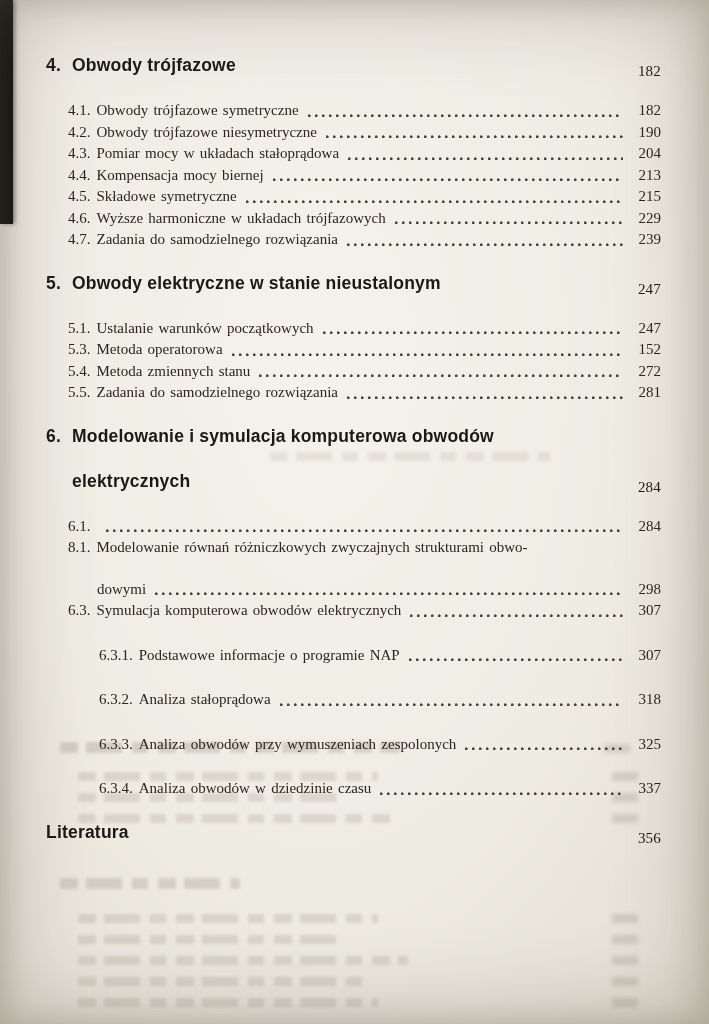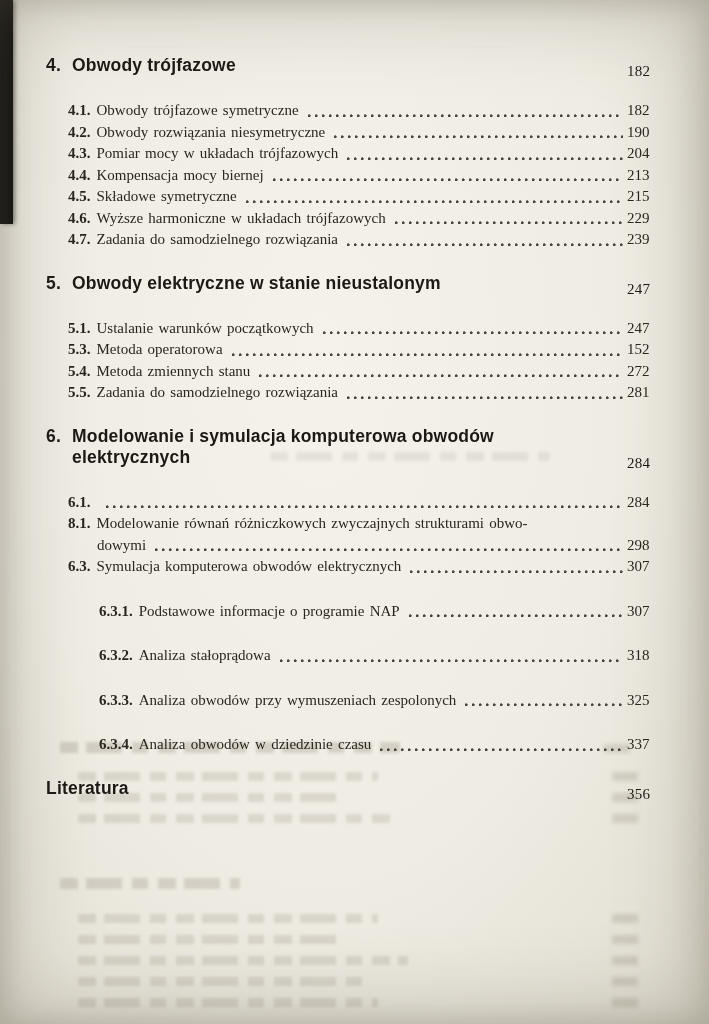--- a/index.html
+++ b/index.html
@@ -29,45 +29,45 @@
   }
   .chapter { margin-top: 22px; }
   .chapter:first-child { margin-top: 0; }
   .chap-head { margin-bottom: 23px; }
   .chap-line {
     display: flex; align-items: baseline;
     font-family: "Liberation Sans", sans-serif;
     font-weight: 700; font-size: 17.5px; line-height: 21px;
     letter-spacing: 0.2px; color: #1c1915;
   }
-  .chap-line-cont { padding-left: 26px; }
+  .chap-line-cont { padding-left: 26px; margin-top: 24px; }
   .chap-num { flex: none; width: 26px; }
   .chap-line .page-num {
     font-family: "Liberation Serif", serif; font-weight: 400;
     font-size: 15px; position: relative; top: 5px;
   }
   .row {
     display: flex; align-items: baseline;
     font-size: 15px; line-height: 21.5px;
     padding-left: 22px; word-spacing: 1.5px;
     color: #2a261f;
   }
   .row.indent1 { padding-left: 53px; margin-top: 23px; }
-  .row.hang { padding-left: 51px; }
-  .lbl { margin-right: 6px; white-space: nowrap; font-weight: bold; }
+  .row.hang { padding-left: 51px; margin-top: 20px; }
+  .lbl { margin-right: 6px; white-space: nowrap; }
   .txt { white-space: nowrap; }
   .fill { flex: 1 1 auto; }
   .leader {
     flex: 1 1 auto; align-self: flex-end;
     height: 4px; min-width: 12px;
     margin: 0 4px 4px 8px;
     background-image: radial-gradient(circle at 2.2px 1.8px, #4a453c 1.15px, rgba(0,0,0,0) 1.7px);
     background-size: 7px 4px; background-repeat: repeat-x;
   }
-  .page-num { flex: none; width: 34px; font-size: 15px; }
+  .page-num { flex: none; width: 34px; text-align: right; font-size: 15px; }
   
   .ghost {
     position: absolute; height: 9px; border-radius: 2px;
     background: repeating-linear-gradient(90deg,
       rgba(122,114,96,0.40) 0 18px, rgba(0,0,0,0) 18px 26px,
       rgba(122,114,96,0.40) 26px 62px, rgba(0,0,0,0) 62px 72px,
       rgba(122,114,96,0.40) 72px 88px, rgba(0,0,0,0) 88px 98px);
     filter: blur(1.7px); opacity: 0.45; pointer-events: none;
   }
   .ghost-num {
@@ -115,27 +115,27 @@
           </div>
         </div>
         <div class="row">
           <span class="lbl">4.1.</span>
           <span class="txt">Obwody trójfazowe symetryczne</span>
           <span class="leader"></span>
           <span class="page-num">182</span>
         </div>
         <div class="row">
           <span class="lbl">4.2.</span>
-          <span class="txt">Obwody rozwiązania niesymetryczne</span>
+          <span class="txt">Obwody trójfazowe niesymetryczne</span>
           <span class="leader"></span>
           <span class="page-num">190</span>
         </div>
         <div class="row">
           <span class="lbl">4.3.</span>
-          <span class="txt">Pomiar mocy w układach trójfazowych</span>
+          <span class="txt">Pomiar mocy w układach stałoprądowa</span>
           <span class="leader"></span>
           <span class="page-num">204</span>
         </div>
         <div class="row">
           <span class="lbl">4.4.</span>
           <span class="txt">Kompensacja mocy biernej</span>
           <span class="leader"></span>
           <span class="page-num">213</span>
         </div>
         <div class="row">

